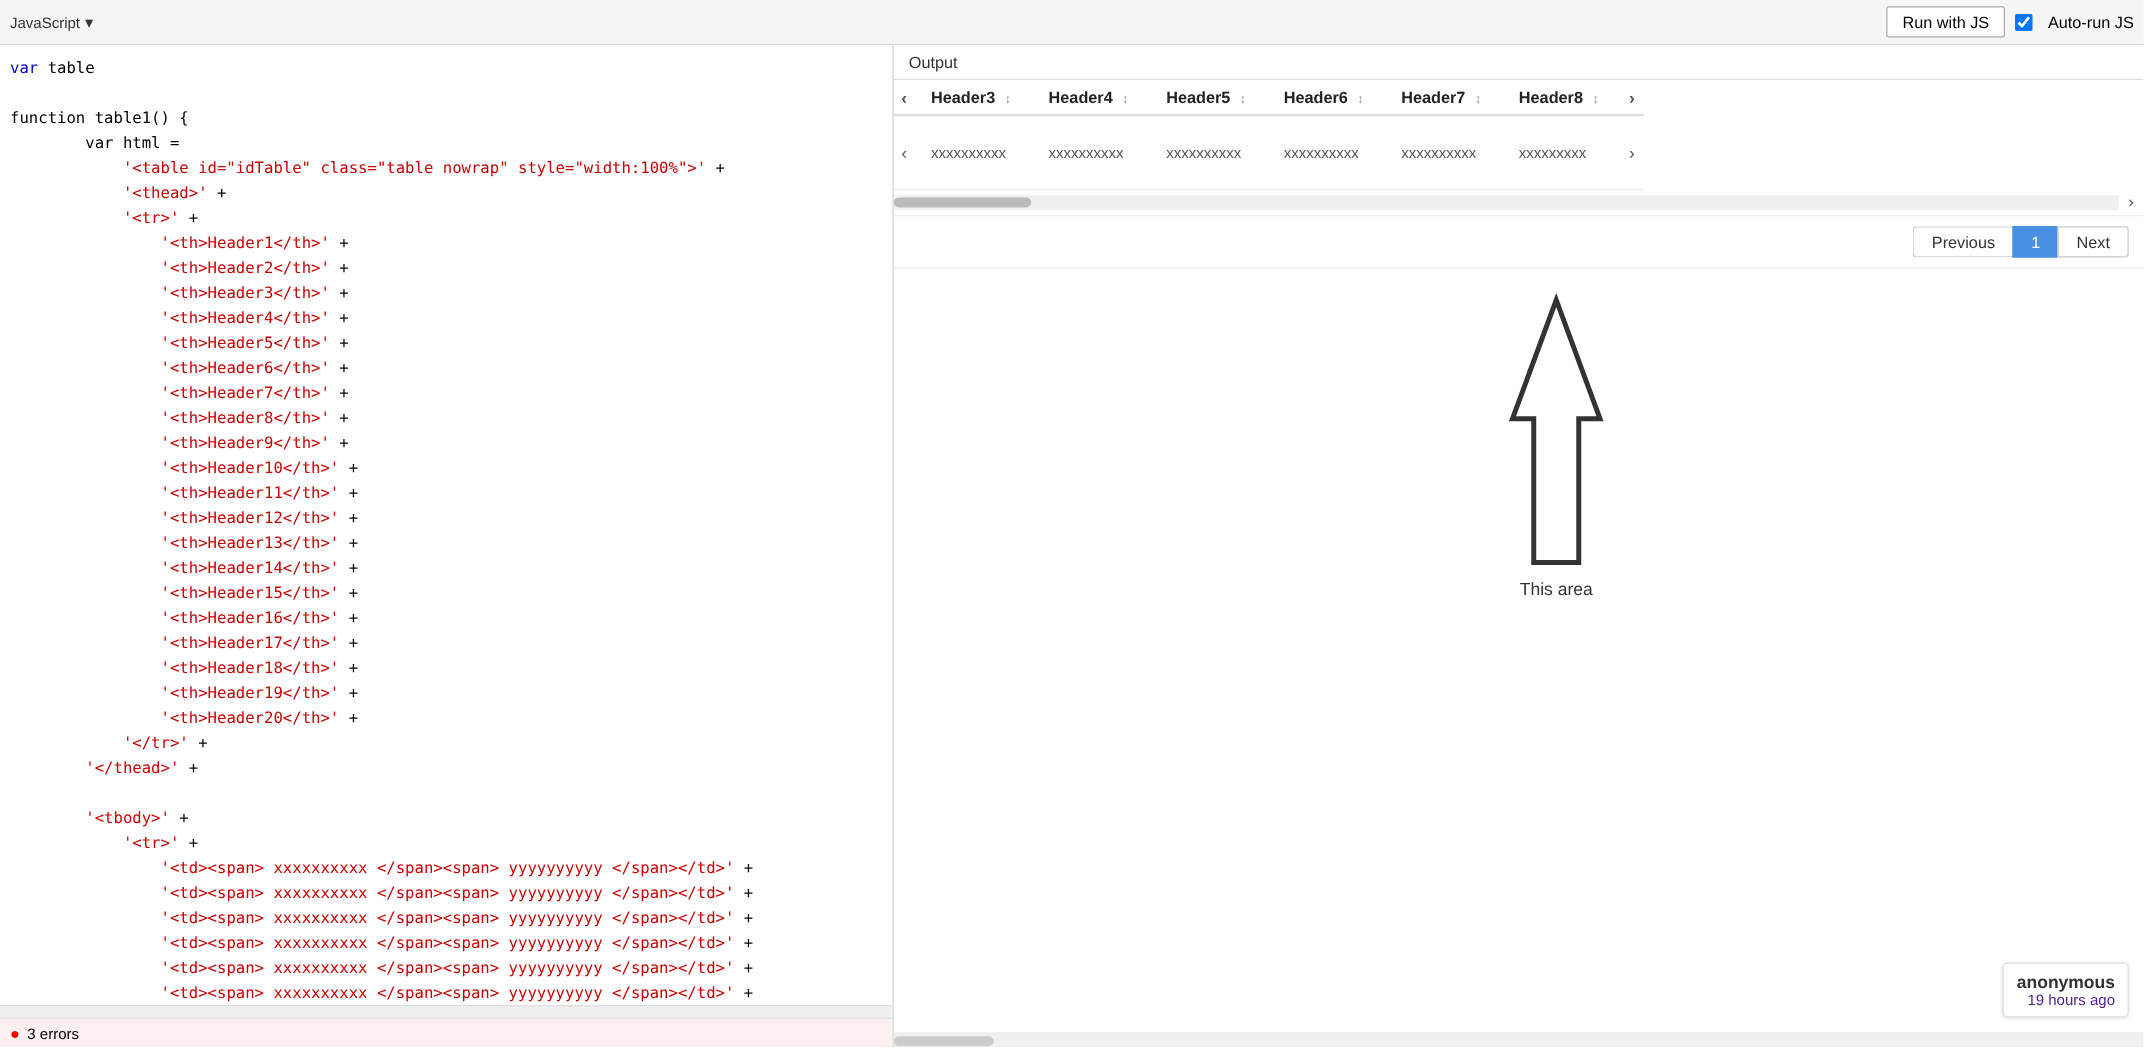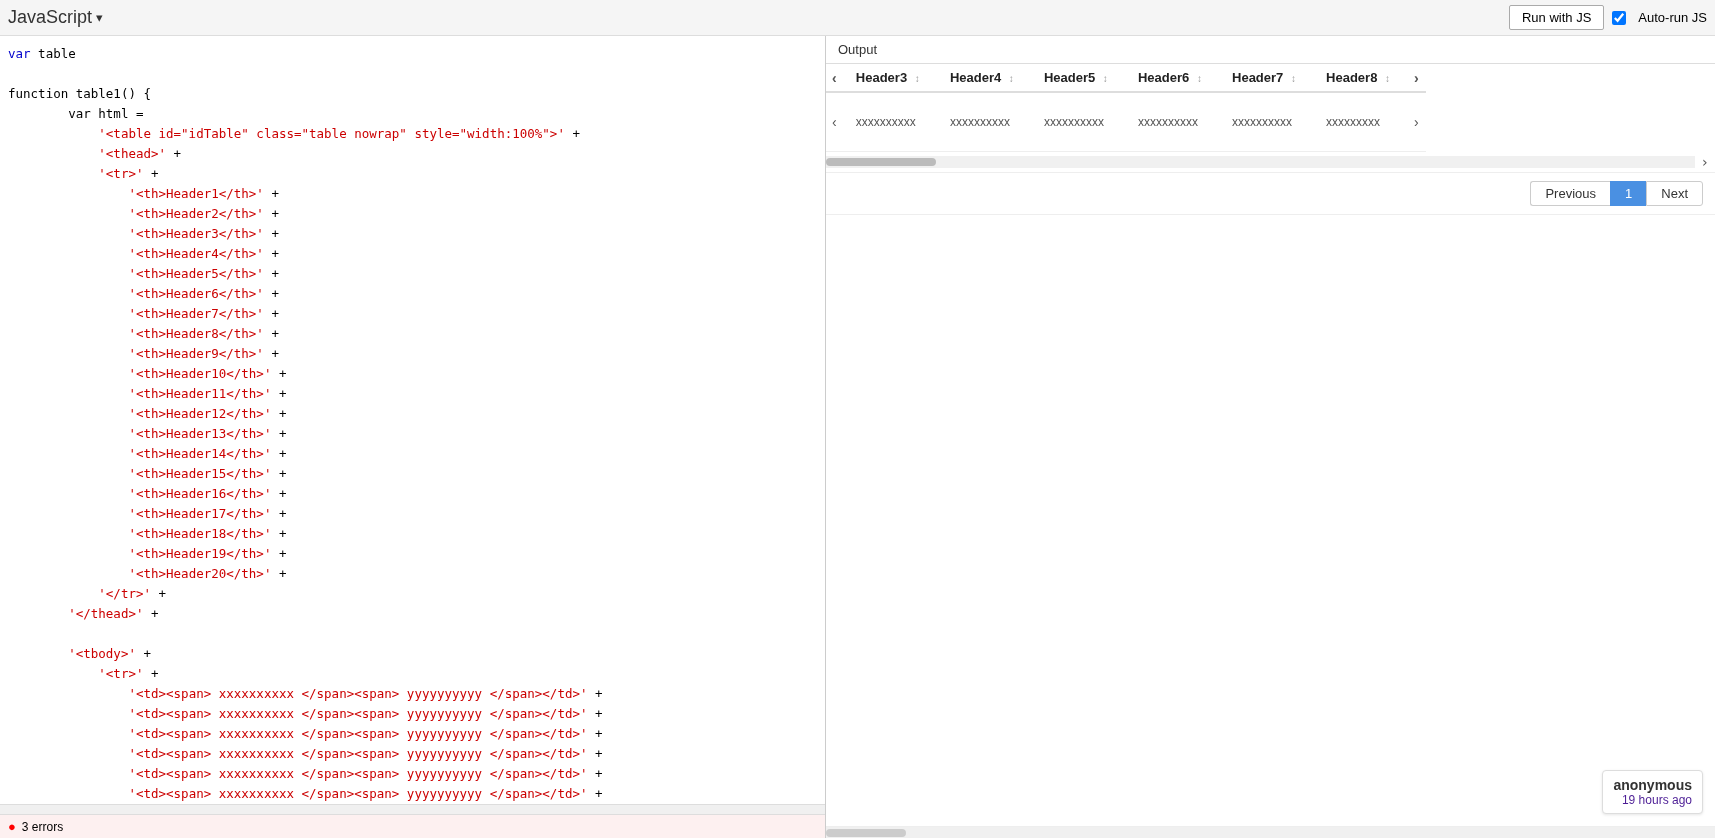--- a/index.html
+++ b/index.html
@@ -9,21 +9,21 @@
     .top-bar {
       display: flex;
       align-items: center;
       justify-content: space-between;
       padding: 4px 8px;
       border-bottom: 1px solid #ddd;
       background: #f5f5f5;
       height: 36px;
     }
     .top-bar-left { display: flex; align-items: center; gap: 4px; }
-    .lang-label { font-size: 18px; color: #333; font-family: sans-serif; }
+    .lang-label { font-size: 12px; color: #333; font-family: sans-serif; }
     .lang-dropdown { font-size: 13px; color: #333; font-family: sans-serif; cursor: pointer; }
     .top-bar-right { display: flex; align-items: center; gap: 8px; }
     .run-btn {
       background: #fff;
       border: 1px solid #aaa;
       padding: 4px 12px;
       font-size: 13px;
       cursor: pointer;
       font-family: sans-serif;
       border-radius: 2px;
@@ -33,21 +33,21 @@
 
     
     .main-layout {
       display: flex;
       flex: 1;
       overflow: hidden;
     }
 
     
     .code-panel {
-      width: 826px;
+      width: 715px;
       border-right: 1px solid #ccc;
       display: flex;
       flex-direction: column;
       overflow: hidden;
       background: #fff;
     }
     .code-editor {
       flex: 1;
       overflow-y: auto;
       overflow-x: hidden;
@@ -348,20 +348,27 @@
       <div style="padding:2px 6px; color:#555; font-size:14px; cursor:pointer;">›</div>
     </div>
 
     <div class="pagination-row">
       <button class="page-btn prev">Previous</button>
       <button class="page-btn num active">1</button>
       <button class="page-btn next">Next</button>
     </div>
 
     <div class="annotation-area">
+      <div class="arrow-annotation">
+        <svg class="arrow-svg" viewBox="0 0 80 220" xmlns="http://www.w3.org/2000/svg">
+
+          <polygon points="40,5 75,100 58,100 58,215 22,215 22,100 5,100" fill="none" stroke="#333" stroke-width="4"></polygon>
+        </svg>
+        <span class="annotation-label">This area</span>
+      </div>
 
       <div class="anon-badge">
         <span class="anon-name">anonymous</span>
         <span class="anon-time">19 hours ago</span>
       </div>
     </div>
 
     <div class="output-bottom-scroll">
       <div class="output-bottom-thumb"></div>
     </div>

